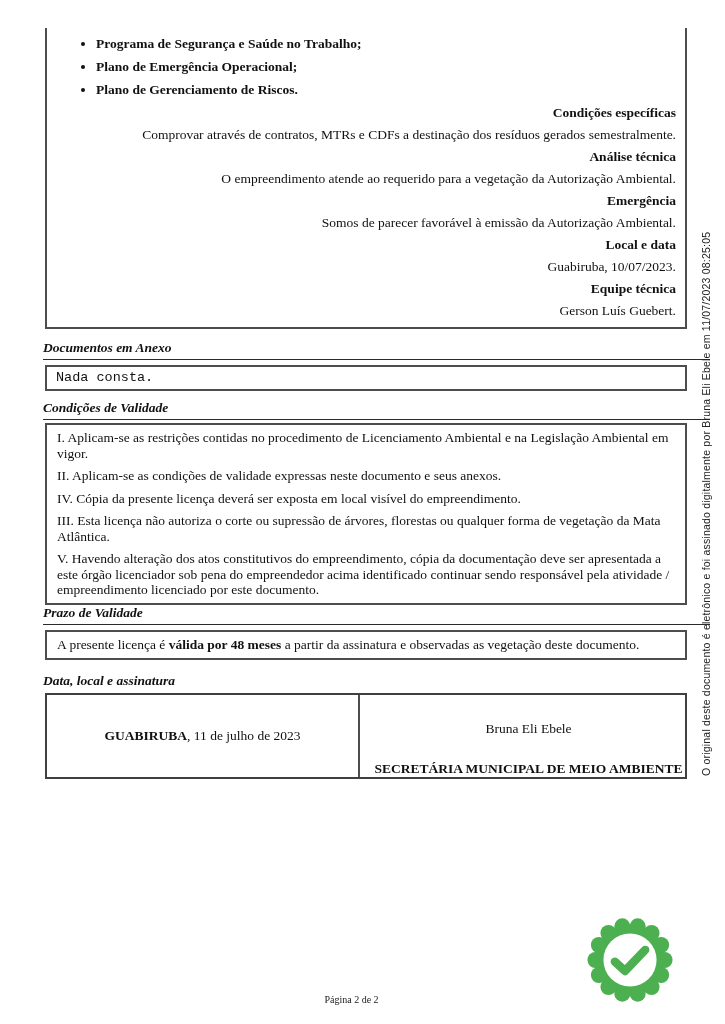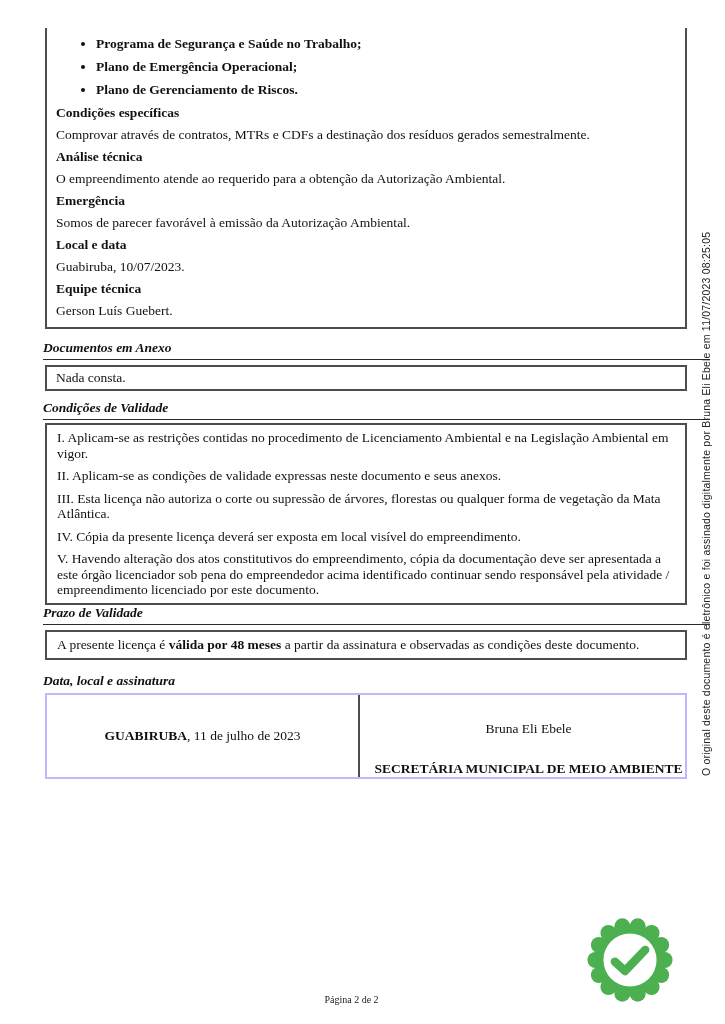--- a/index.html
+++ b/index.html
@@ -8,44 +8,44 @@
     width:725px; height:1024px; position:relative; overflow:hidden;
     font-family:"Liberation Serif", serif; color:#111111;
   }
   .content { position:absolute; left:43px; top:0; width:667px; }
 
   .box {
     border:2px solid #4d4d4d; margin-left:2px; width:642px;
     font-size:13.5px;
   }
   #report-box { border-top:none; margin-top:28px; padding:6px 9px 2px 9px; }
-  #report-box p { line-height:16px; margin-bottom:6px; }
+  #report-box p { line-height:16px; margin-bottom:6px;text-align:right; }
   #report-box p.b { font-weight:bold; }
   ul.bullets { list-style:disc outside; padding-left:40px; margin:2px 0 2px 0; }
   ul.bullets li { line-height:16px; margin-bottom:7px; font-size:13.5px;font-weight:bold; }
 
   .sec-heading {
     font-weight:bold; font-size:13.5px; line-height:15px;
     border-bottom:1px solid #2a2a2a; padding-bottom:4px; width:667px;font-style:italic;
   }
   .sec-heading.no-line { border-bottom:none; padding-bottom:2px; }
 
   #h-annex { margin-top:11px; }
-  #annex-box { margin-top:5px; padding:3px 9px; line-height:16px; }
+  #annex-box { margin-top:5px; padding:3px 9px; line-height:16px;font-family:Liberation Mono, monospace; }
   #h-cond { margin-top:9px; }
   #cond-box { margin-top:3px; padding:5px 10px; }
   #cond-box p { line-height:15.5px; margin-bottom:7px; }
   #cond-box p:last-child { margin-bottom:0; }
   #h-prazo { margin-top:0; }
   #prazo-box { margin-top:5px; padding:5px 10px; line-height:16px; }
   #h-data { margin-top:13px; }
 
   #sig-table {
     display:flex; margin-top:3px; margin-left:2px; width:642px; height:86px;
-    border:2px solid #c4b5fd; font-size:13.5px;gap:12px;
+    border:2px solid #404040; font-size:13.5px;gap:12px;
   }
   #sig-cell-left {
     width:50%; border-right:2px solid #4d4d4d;
     display:flex; align-items:center; justify-content:center;
   }
   #sig-cell-right {
     width:50%; display:flex; flex-direction:column;
     align-items:center; justify-content:space-between;
     padding-top:26px; gap:9px; text-align:center;
   }
@@ -72,46 +72,46 @@
 
   <div class="box" id="report-box">
     <ul class="bullets">
       <li>Programa de Segurança e Saúde no Trabalho;</li>
       <li>Plano de Emergência Operacional;</li>
       <li>Plano de Gerenciamento de Riscos.</li>
     </ul>
     <p class="b">Condições específicas</p>
     <p>Comprovar através de contratos, MTRs e CDFs a destinação dos resíduos gerados semestralmente.</p>
     <p class="b">Análise técnica</p>
-    <p>O empreendimento atende ao requerido para a obtenção da Autorização Ambiental.</p>
+    <p>O empreendimento atende ao requerido para a vegetação da Autorização Ambiental.</p>
     <p class="b">Emergência</p>
     <p>Somos de parecer favorável à emissão da Autorização Ambiental.</p>
     <p class="b">Local e data</p>
     <p>Guabiruba, 10/07/2023.</p>
     <p class="b">Equipe técnica</p>
     <p>Gerson Luís Guebert.</p>
   </div>
 
   <div class="sec-heading" id="h-annex">Documentos em Anexo</div>
   <div class="box" id="annex-box">
     <span>Nada consta.</span>
   </div>
 
   <div class="sec-heading" id="h-cond">Condições de Validade</div>
   <div class="box" id="cond-box">
     <p>I. Aplicam-se as restrições contidas no procedimento de Licenciamento Ambiental e na Legislação Ambiental em vigor.</p>
     <p>II. Aplicam-se as condições de validade expressas neste documento e seus anexos.</p>
+    <p>IV. Cópia da presente licença deverá ser exposta em local visível do empreendimento.</p>
     <p>III. Esta licença não autoriza o corte ou supressão de árvores, florestas ou qualquer forma de vegetação da Mata Atlântica.</p>
-    <p>IV. Cópia da presente licença deverá ser exposta em local visível do empreendimento.</p>
     <p>V. Havendo alteração dos atos constitutivos do empreendimento, cópia da documentação deve ser apresentada a este órgão licenciador sob pena do empreendedor acima identificado continuar sendo responsável pela atividade / empreendimento licenciado por este documento.</p>
   </div>
 
   <div class="sec-heading" id="h-prazo">Prazo de Validade</div>
   <div class="box" id="prazo-box">
-    <p><span>A presente licença é </span><strong>válida por 48 meses</strong><span> a partir da assinatura e observadas as condições deste documento.</span></p>
+    <p><span>A presente licença é </span><strong>válida por 48 meses</strong><span> a partir da assinatura e observadas as vegetação deste documento.</span></p>
   </div>
 
   <div class="sec-heading no-line" id="h-data">Data, local e assinatura</div>
   <div id="sig-table">
     <div id="sig-cell-left">
       <p><strong>GUABIRUBA</strong><span>, 11 de julho de 2023</span></p>
     </div>
     <div id="sig-cell-right">
       <div>Bruna Eli Ebele</div>
       <div class="title">SECRETÁRIA MUNICIPAL DE MEIO AMBIENTE</div>

